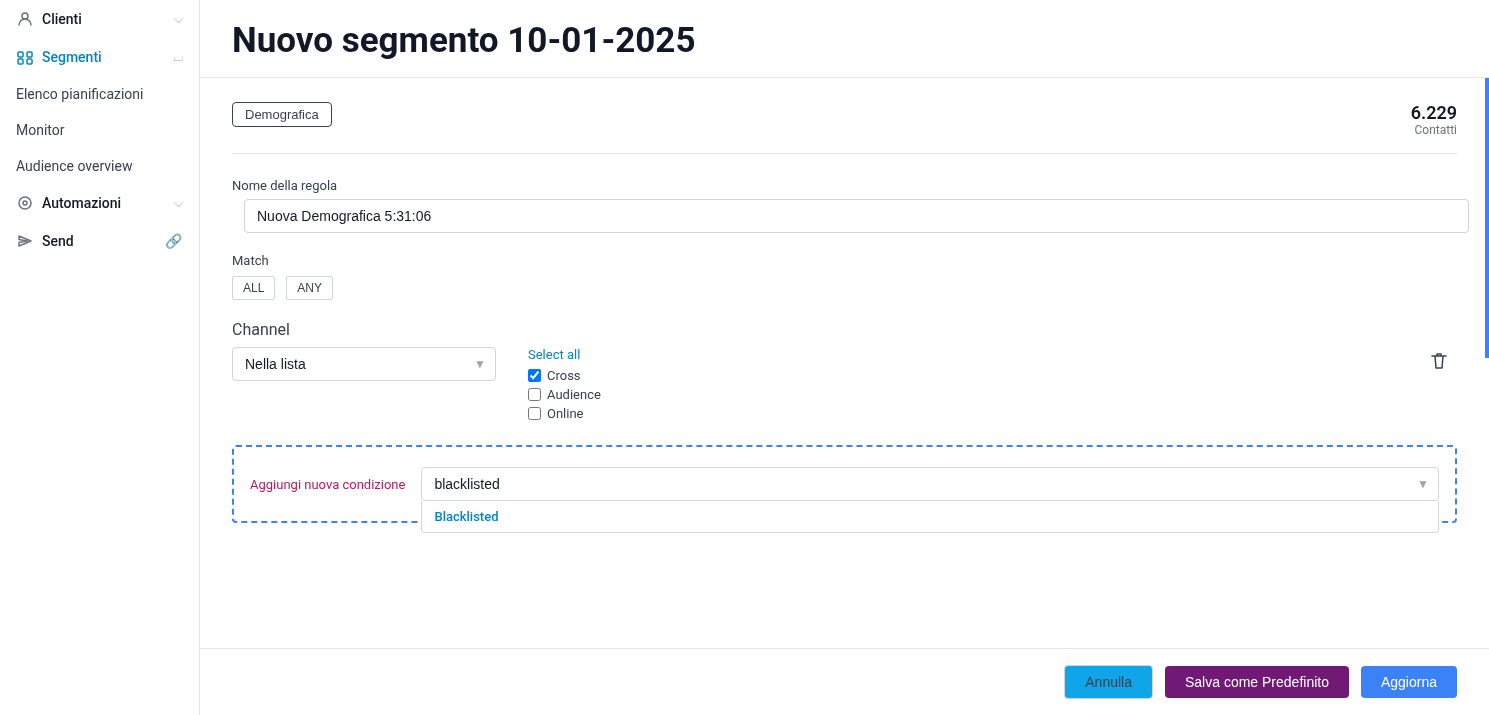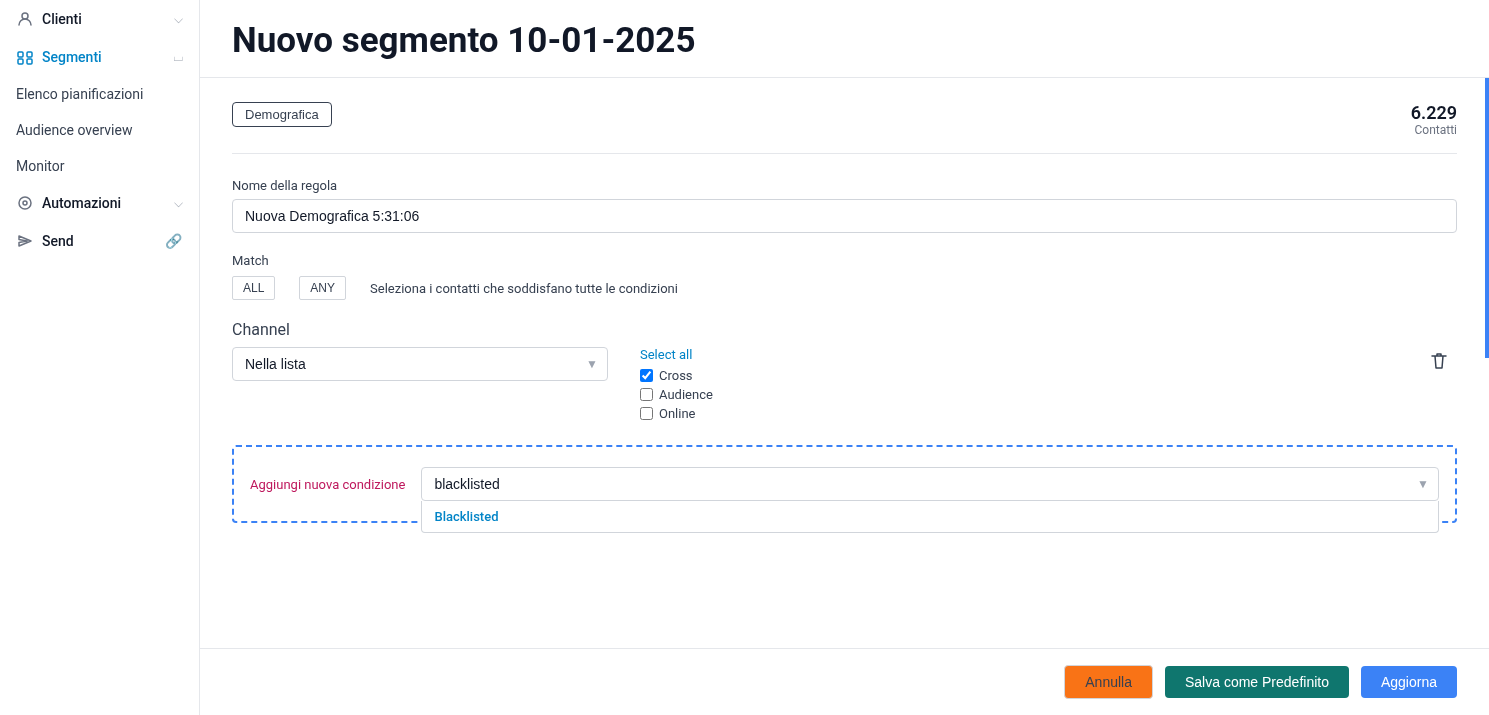--- a/index.html
+++ b/index.html
@@ -98,42 +98,43 @@
       display: block;
     }
     .form-input {
       width: 100%;
       border: 1px solid #d1d5db;
       border-radius: 4px;
       padding: 8px 12px;
       font-size: 14px;
       color: #111827;
       outline: none;
+      margin-left: 12px;
     }
 
     
     .match-section { margin-bottom: 20px; }
     .match-label { font-size: 13px; color: #374151; margin-bottom: 8px; }
-    .match-row { display: flex; align-items: center; gap: 24px; }
+    .match-row { display: flex; align-items: center; gap: 11px; }
     .match-btn {
       border: 1px solid #d1d5db;
       background: #fff;
       padding: 4px 10px;
       font-size: 12px;
       cursor: pointer;
       color: #374151;
       border-radius: 2px;
     }
     .match-text { font-size: 13px; color: #374151; }
 
     
     .channel-section { margin-bottom: 20px; }
     .channel-label { font-size: 16px; color: #374151; margin-bottom: 8px; }
     .channel-row { display: flex; align-items: flex-start; gap: 32px; }
-    .channel-select-wrapper { position: relative; width: 376px; }
+    .channel-select-wrapper { position: relative; width: 264px; }
     .channel-select {
       width: 100%;
       border: 1px solid #d1d5db;
       border-radius: 4px;
       padding: 8px 32px 8px 12px;
       font-size: 14px;
       color: #111827;
       background: #fff;
       appearance: none;
       cursor: pointer;
@@ -248,29 +249,29 @@
     .footer-bar {
       display: flex;
       justify-content: flex-end;
       align-items: center;
       gap: 12px;
       padding: 16px 32px;
       border-top: 1px solid #e5e7eb;
     }
     .btn-cancel {
       border: 1px solid #d1d5db;
-      background: #f97316;
+      background: #0ea5e9;
       border-radius: 4px;
       padding: 8px 20px;
       font-size: 14px;
       cursor: pointer;
       color: #374151;
     }
     .btn-save-default {
-      background: #0f766e;
+      background: #701a75;
       border: none;
       border-radius: 4px;
       padding: 8px 20px;
       font-size: 14px;
       cursor: pointer;
       color: #fff;
     }
     .btn-update {
       background: #3b82f6;
       border: none;
@@ -311,24 +312,24 @@
         <rect x="10" y="10" width="5" height="5" rx="1" stroke="currentColor" stroke-width="1.5"></rect>
       </svg>
     </span>
     <span>Segmenti</span>
     <span class="chevron">⌴</span>
   </div>
   <div class="sidebar-item sub">
     <span>Elenco pianificazioni</span>
   </div>
   <div class="sidebar-item sub">
+    <span>Monitor</span>
+  </div>
+  <div class="sidebar-item sub">
     <span>Audience overview</span>
-  </div>
-  <div class="sidebar-item sub">
-    <span>Monitor</span>
   </div>
   <div class="sidebar-item parent">
     <span class="sidebar-icon">
       <svg width="16" height="16" viewBox="0 0 16 16" fill="none" xmlns="http://www.w3.org/2000/svg">
         <circle cx="8" cy="8" r="6" stroke="currentColor" stroke-width="1.5"></circle>
         <circle cx="8" cy="8" r="2" stroke="currentColor" stroke-width="1.5"></circle>
       </svg>
     </span>
     <span>Automazioni</span>
     <span class="chevron">⌵</span>
@@ -363,21 +364,20 @@
     <div class="form-group">
       <label class="form-label">Nome della regola</label>
       <input class="form-input" type="text" value="Nuova Demografica 5:31:06" style="">
     </div>
 
     <div class="match-section">
       <div class="match-label">Match</div>
       <div class="match-row">
         <button class="match-btn">ALL</button>
         <button class="match-btn">ANY</button>
-        <span class="match-text">Seleziona i contatti che soddisfano tutte le condizioni</span>
       </div>
     </div>
 
     <div class="channel-section">
       <div class="channel-label">Channel</div>
       <div class="channel-full-row">
         <div class="channel-left">
           <div class="channel-row">
             <div class="channel-select-wrapper">
               <select class="channel-select">

